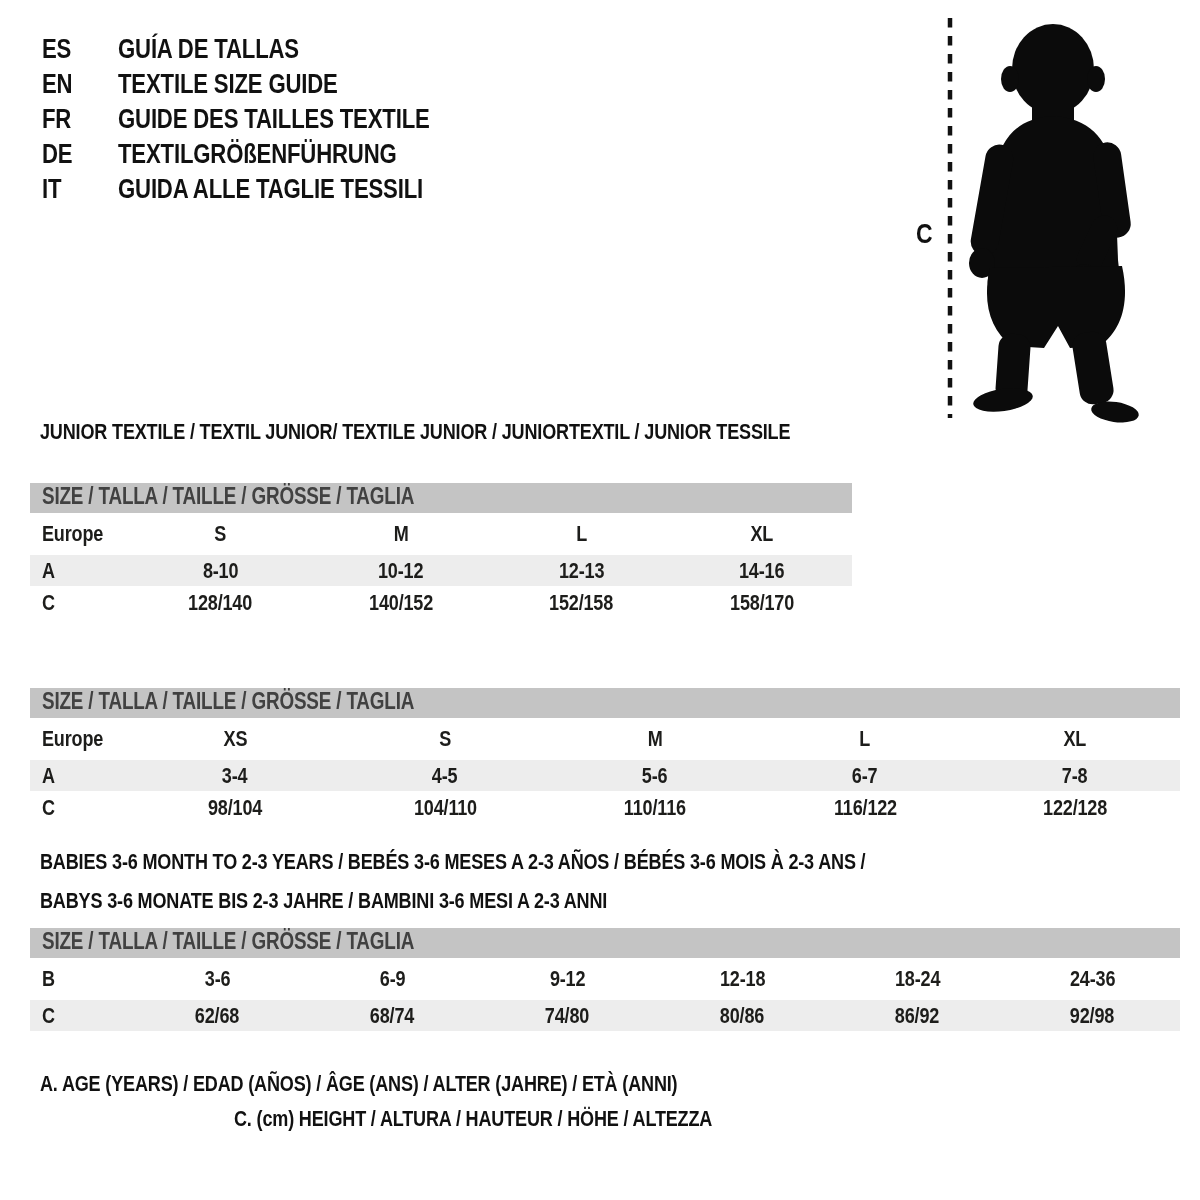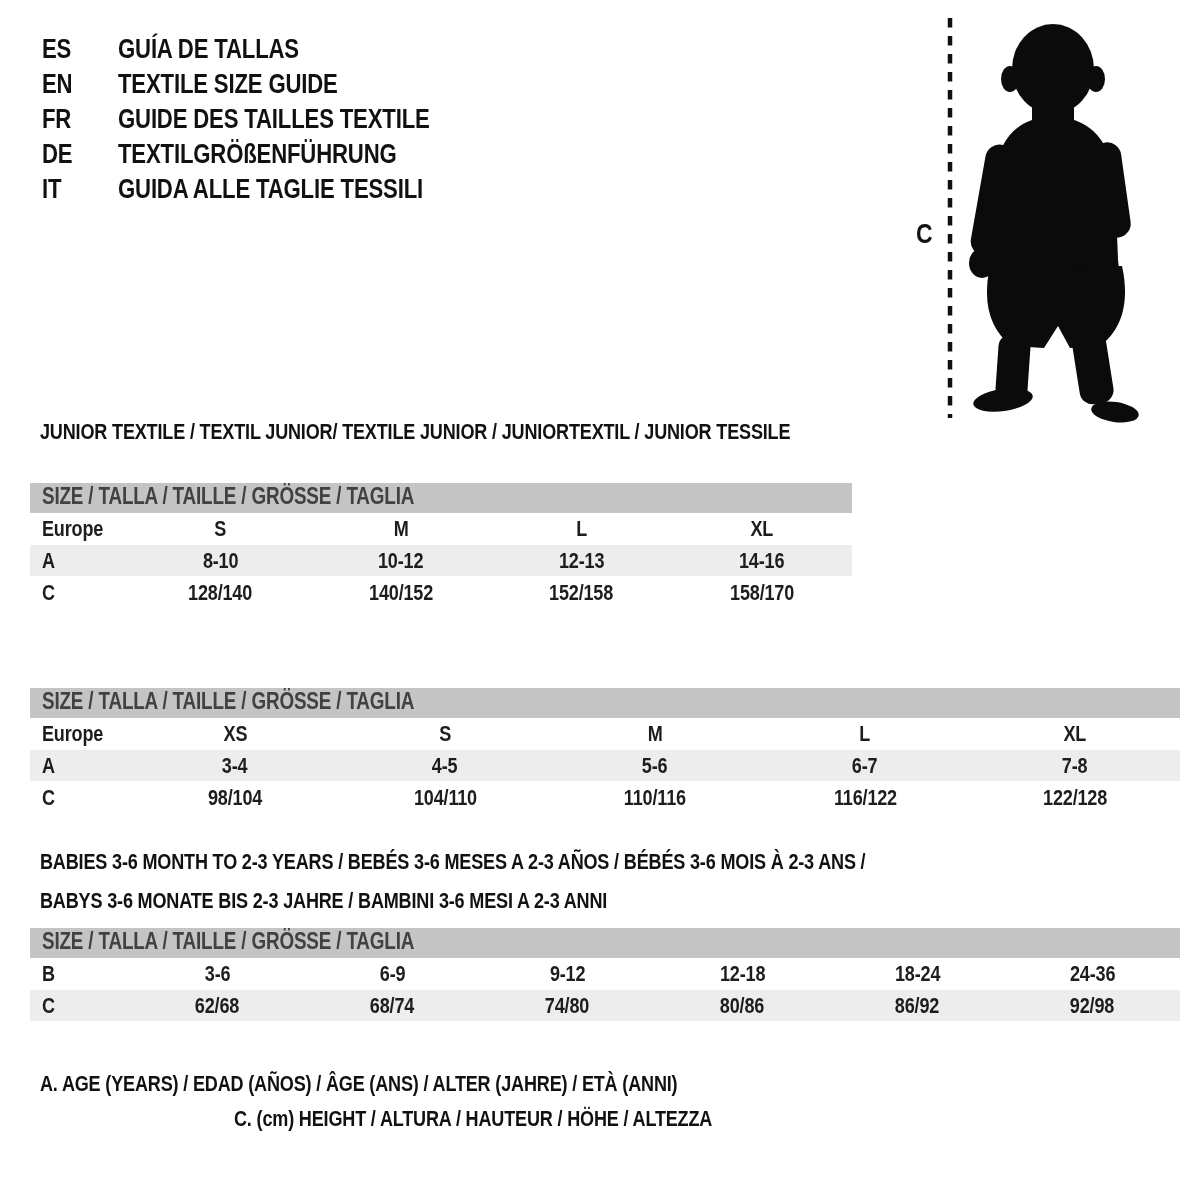--- a/index.html
+++ b/index.html
@@ -45,21 +45,21 @@
   #babies-table{top:928px;width:1150px;}
   .tbl-head{
     background:var(--header-bar);height:30px;display:flex;align-items:flex-start;
     padding-left:12px;font-size:23px;color:#414141;
   }
   .row{display:grid;align-items:center;font-size:22px;color:var(--text);}
   .row.alt{background:var(--alt-row);}
   #junior-table .row{grid-template-columns:100px repeat(4,1fr);}
   #children-table .row{grid-template-columns:100px repeat(5,1fr);}
   #babies-table .row{grid-template-columns:100px repeat(6,1fr);}
-  .r-a{height:32px;}
+  .r-a{height:42px;}
   .r-b{height:31px;}
   .r-c{height:33px;}
   .cell-label{padding-left:12px;text-align:left;}
   .cell{text-align:center;}
 
   
   .legend{position:absolute;left:40px;top:1066px;font-size:22px;font-weight:bold;color:#111;line-height:35px;text-align:right;}
 </style>
 </head>
 <body>

